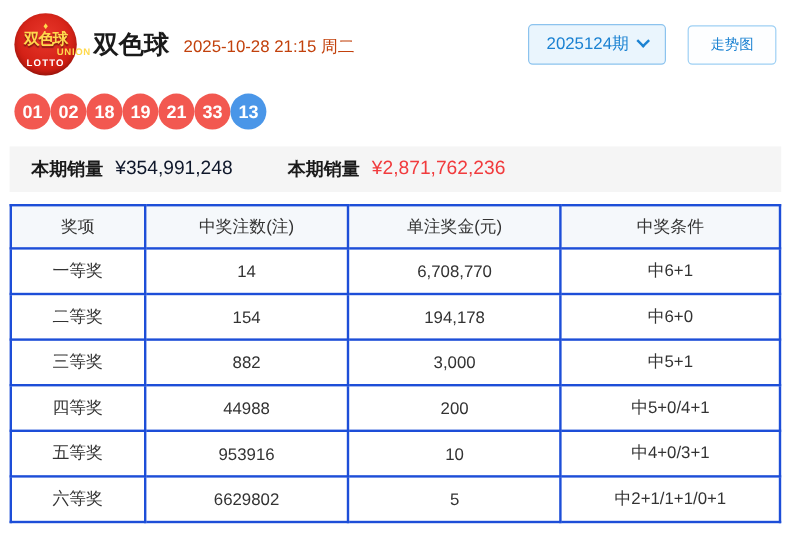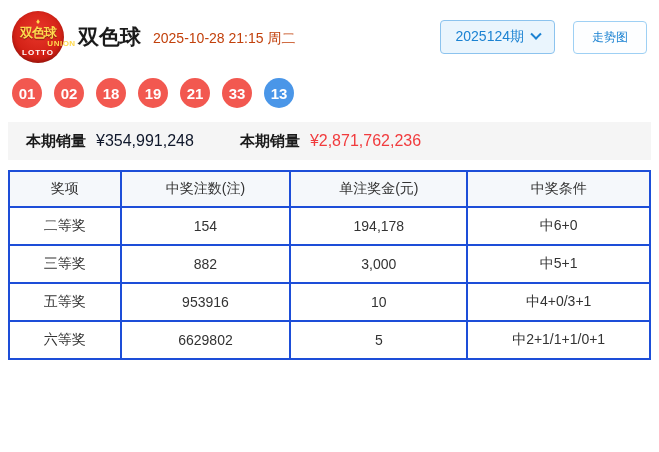--- a/index.html
+++ b/index.html
@@ -43,21 +43,21 @@
     width: 8px; height: 8px; border-right: 2px solid #1b82d2; border-bottom: 2px solid #1b82d2;
     transform: rotate(45deg) translate(-2px,-2px); display: inline-block;
   }
   .trend-btn {
     background: #fdfeff; border: 1px solid #9ed0f4; border-radius: 4px;
     color: #1b82d2; font-size: 12px; padding: 7px 18px; cursor: pointer;
     font-family: inherit;
   }
 
   
-  .balls { display: flex; gap: 12px; padding: 8px 0 10px 12px; }
+  .balls { display: flex; gap: 0; padding: 8px 0 10px 12px; }
   .ball {
     width: 30px; height: 30px; border-radius: 50%;
     display: flex; align-items: center; justify-content: center;
     color: #fff; font-size: 15px; font-weight: bold;
   }
   .ball.red { background: #f25850; }
   .ball.blue { background: #4a96e8; }
 
   
   .sales-bar {
@@ -146,30 +146,42 @@
     <thead>
       <tr>
         <th>奖项</th>
         <th>中奖注数(注)</th>
         <th>单注奖金(元)</th>
         <th>中奖条件</th>
       </tr>
     </thead>
     <tbody>
         <tr>
+          <td>一等奖</td>
+          <td>14</td>
+          <td>6,708,770</td>
+          <td>中6+1</td>
+        </tr>
+        <tr>
           <td>二等奖</td>
           <td>154</td>
           <td>194,178</td>
           <td>中6+0</td>
         </tr>
         <tr>
           <td>三等奖</td>
           <td>882</td>
           <td>3,000</td>
           <td>中5+1</td>
+        </tr>
+        <tr>
+          <td>四等奖</td>
+          <td>44988</td>
+          <td>200</td>
+          <td>中5+0/4+1</td>
         </tr>
         <tr>
           <td>五等奖</td>
           <td>953916</td>
           <td>10</td>
           <td>中4+0/3+1</td>
         </tr>
         <tr>
           <td>六等奖</td>
           <td>6629802</td>

